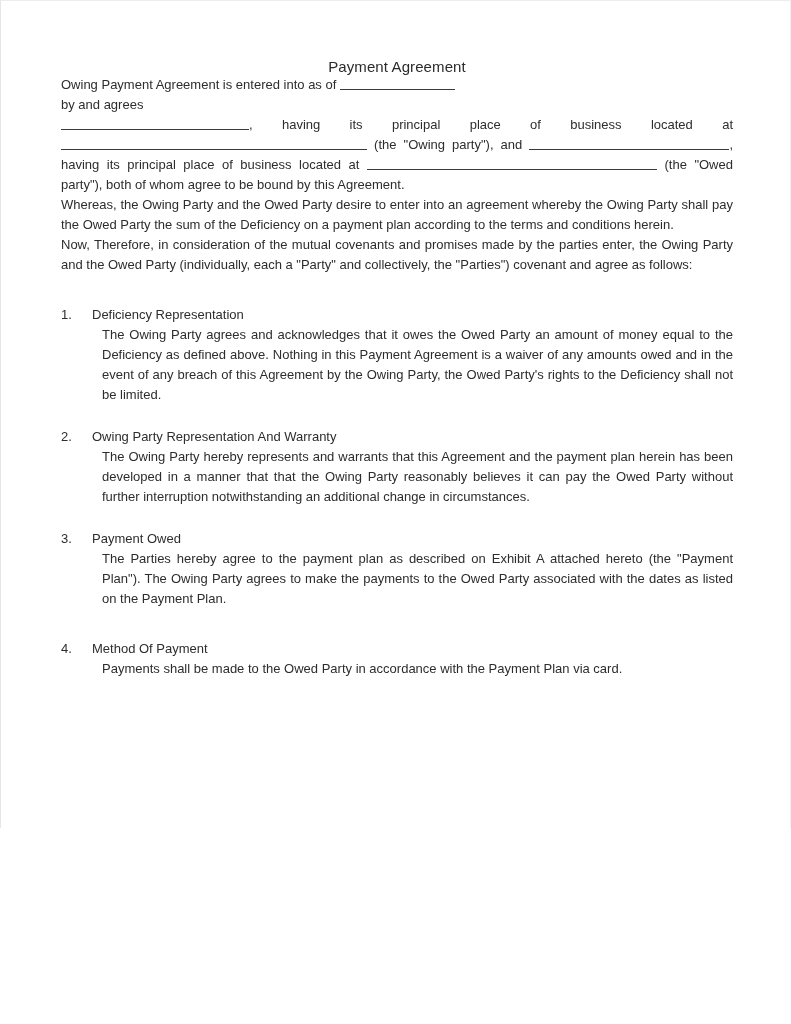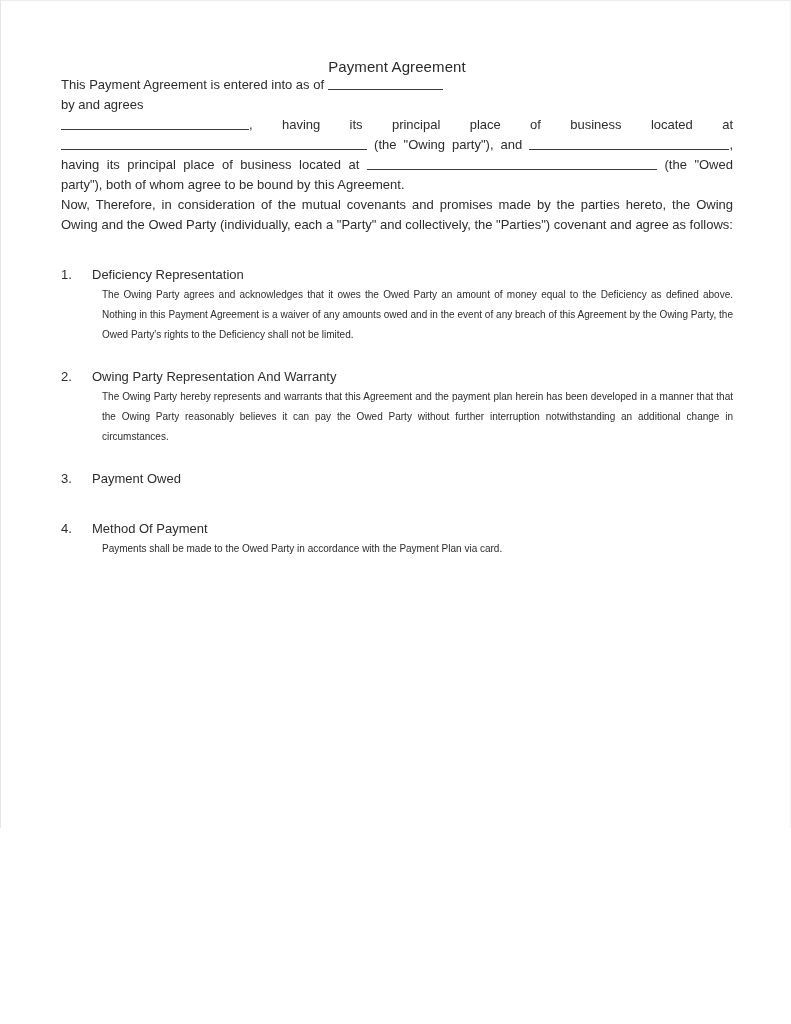--- a/index.html
+++ b/index.html
@@ -86,45 +86,46 @@
   }
   .clause-num {
     width: 31px;
     flex: 0 0 31px;
   }
   .clause-title {
     flex: 1 1 auto;
   }
   .clause-body {
     margin: 0 0 0 41px;
-    font-size: 10px;
+    font-size: 13px;
     line-height: 20px;
     color: #2d2d2d;
     text-align: justify;
     text-justify: inter-word;
   }
   .clause-gap-3 { margin-bottom: 30px; }
 </style>
 </head>
 <body>
 
 <div class="page">
   <div class="page-inner">
 
     <h1 class="doc-title">Payment Agreement</h1>
 
-    <p class="para left intro-block"><span>This Payment Agreement is entered into as of</span> <span class="blank b-date"></span></p>
+    <p class="para left intro-block"><span>Owing Payment Agreement is entered into as of</span> <span class="blank b-date"></span></p>
 
     <p class="para left between-label">by and agrees</p>
 
     <p class="para party-para"><span class="blank b-party1"></span><span>, having its principal place of business located at</span> <span class="blank b-addr1"></span> <span>(the "Owing party"), and</span> <span class="blank b-party2"></span><span>, having its principal place of business located at</span> <span class="blank b-addr2"></span> <span>(the "Owed party"), both of whom agree to be bound by this Agreement.</span></p>
 
 
+    <p class="para whereas2-para">Whereas, the Owing Party and the Owed Party desire to enter into an agreement whereby the Owing Party shall pay the Owed Party the sum of the Deficiency on a payment plan according to the terms and conditions herein.</p>
 
-    <p class="para nowtherefore-para">Now, Therefore, in consideration of the mutual covenants and promises made by the parties hereto, the Owing Owing and the Owed Party (individually, each a "Party" and collectively, the "Parties") covenant and agree as follows:</p>
+    <p class="para nowtherefore-para">Now, Therefore, in consideration of the mutual covenants and promises made by the parties enter, the Owing Party and the Owed Party (individually, each a "Party" and collectively, the "Parties") covenant and agree as follows:</p>
 
     <div class="clauses">
 
       <div class="clause">
         <div class="clause-head">
           <span class="clause-num">1.</span>
           <span class="clause-title">Deficiency Representation</span>
         </div>
         <p class="clause-body">The Owing Party agrees and acknowledges that it owes the Owed Party an amount of money equal to the Deficiency as defined above. Nothing in this Payment Agreement is a waiver of any amounts owed and in the event of any breach of this Agreement by the Owing Party, the Owed Party's rights to the Deficiency shall not be limited.</p>
       </div>
@@ -135,20 +136,21 @@
           <span class="clause-title">Owing Party Representation And Warranty</span>
         </div>
         <p class="clause-body">The Owing Party hereby represents and warrants that this Agreement and the payment plan herein has been developed in a manner that that the Owing Party reasonably believes it can pay the Owed Party without further interruption notwithstanding an additional change in circumstances.</p>
       </div>
 
       <div class="clause clause-gap-3">
         <div class="clause-head">
           <span class="clause-num">3.</span>
           <span class="clause-title">Payment Owed</span>
         </div>
+        <p class="clause-body">The Parties hereby agree to the payment plan as described on Exhibit A attached hereto (the "Payment Plan"). The Owing Party agrees to make the payments to the Owed Party associated with the dates as listed on the Payment Plan.</p>
       </div>
 
       <div class="clause">
         <div class="clause-head">
           <span class="clause-num">4.</span>
           <span class="clause-title">Method Of Payment</span>
         </div>
         <p class="clause-body">Payments shall be made to the Owed Party in accordance with the Payment Plan via card.</p>
       </div>
 

